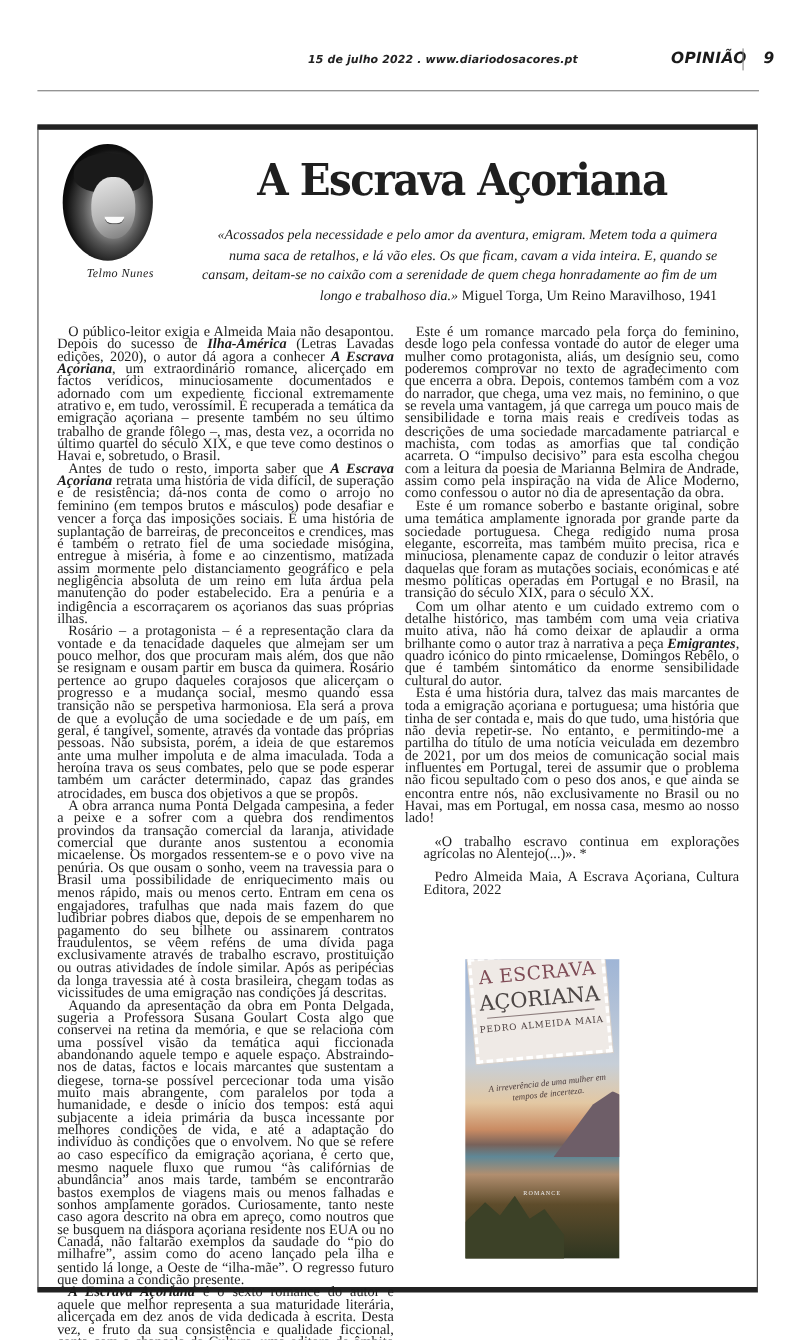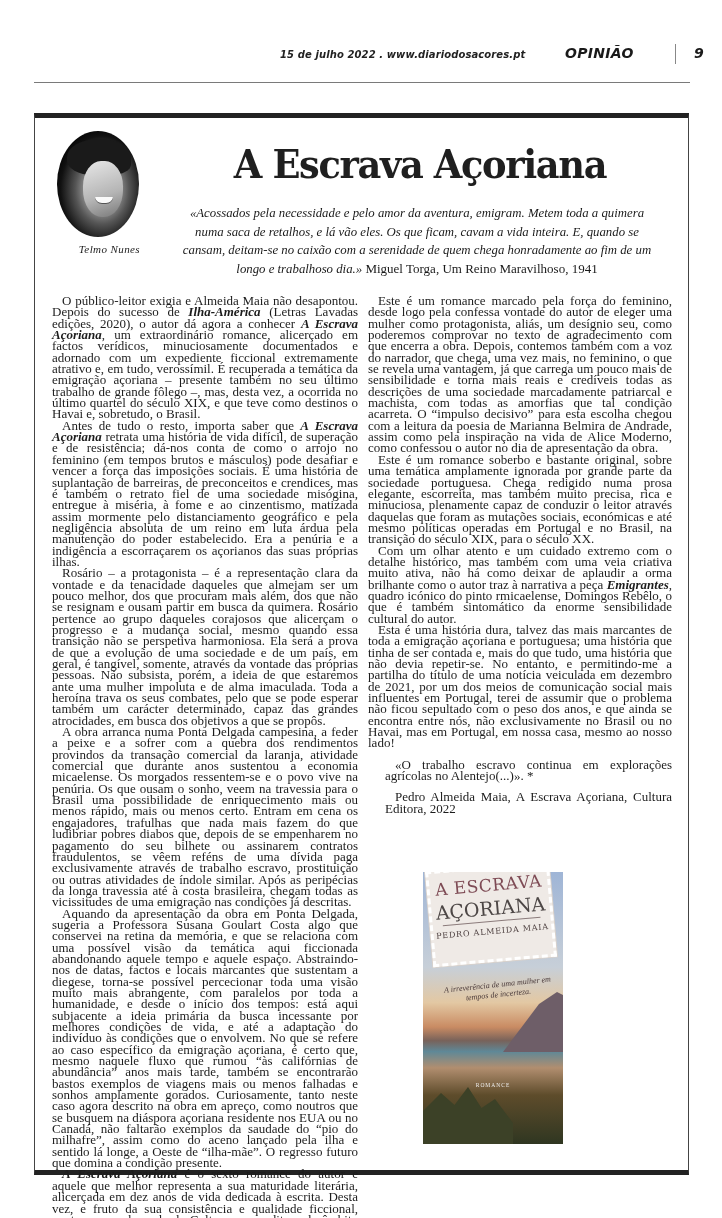--- a/index.html
+++ b/index.html
@@ -1,32 +1,32 @@
 <!DOCTYPE html>
 <html><head>
 <meta charset="utf-8">
 <style>
   html, body { margin:0; padding:0; background:#ffffff; }
   body { width:722px; height:1218px; position:relative; overflow:hidden; font-family:"Liberation Serif", serif; color:#1a1a1a; }
   .header { position:absolute; left:34px; top:44px; width:656px; height:38px; border-bottom:1.5px solid #7a7a7a; }
   .header-date { position:absolute; left:246px; top:5px; font-family:"DejaVu Sans", sans-serif; font-style:italic; font-weight:bold; font-size:10px; color:#222; letter-spacing:0.1px; }
-  .header-section { position:absolute; left:531px; top:1px; font-family:"DejaVu Sans", sans-serif; font-style:italic; font-weight:900; font-size:14px; color:#1a1a1a; letter-spacing:0.3px; }
+  .header-section { position:absolute; left:576px; top:1px; font-family:"DejaVu Sans", sans-serif; font-style:italic; font-weight:900; font-size:14px; color:#1a1a1a; letter-spacing:0.3px; }
   .header-sep { position:absolute; left:641px; top:0px; width:1px; height:20px; background:#888; }
   .header-page { position:absolute; left:660px; top:1px; font-family:"DejaVu Sans", sans-serif; font-style:italic; font-weight:900; font-size:14px; color:#1a1a1a; }
 
   .frame { position:absolute; left:34px; top:113px; width:655px; height:1062px; border-left:1px solid #444; border-right:1.5px solid #444; border-top:5px solid #222; border-bottom:5px solid #222; box-sizing:border-box; }
 
   .photo { position:absolute; left:57px; top:131px; width:82px; height:106px; border-radius:50%; background:radial-gradient(ellipse at 55% 55%, #d8d8d8 0%, #a9a9a9 20%, #555 42%, #111 65%, #000 80%); overflow:hidden; }
   .photo .hair { position:absolute; left:10px; top:8px; width:64px; height:36px; border-radius:50% 50% 30% 40%; background:#1a1a1a; }
   .photo .face { position:absolute; left:26px; top:30px; width:40px; height:56px; border-radius:45% 45% 48% 48%; background:linear-gradient(160deg,#e8e8e8,#b5b5b5 60%,#777); }
   .photo .smile { position:absolute; left:38px; top:66px; width:18px; height:6px; border-radius:0 0 10px 10px; background:#fafafa; border-bottom:1px solid #555; }
   .author-name { position:absolute; left:58px; top:243px; width:82px; text-align:right; font-style:italic; font-size:11px; color:#222; letter-spacing:0.4px; }
 
   .title { position:absolute; left:170px; top:140px; width:500px; text-align:center; font-family:"DejaVu Serif", serif; font-weight:bold; font-size:40px; letter-spacing:-1.5px; color:#1f1f1f; transform:scaleX(0.92); transform-origin:center; }
-  .epigraph { position:absolute; left:182px; top:204px; width:470px; text-align:center; font-size:12.8px; line-height:18.5px; color:#1a1a1a; }
+  .epigraph { position:absolute; left:182px; top:204px; width:470px; text-align:right; font-size:12.8px; line-height:18.5px; color:#1a1a1a; }
   .epigraph .q { font-style:italic; }
   .epigraph .src { font-style:normal; font-size:13px; }
 
   .col { position:absolute; font-size:13px; line-height:11.35px; text-align:justify; color:#1c1c1c; }
   .col p { margin:0; text-indent:10px; }
   .col p.gap { margin-top:10px;margin-left:17px; }
   .col-left { left:52px; top:295px; width:306px; }
   .col-right { left:368px; top:295px; width:304px; }
   .col em.bi { font-style:italic; font-weight:bold; }
 

